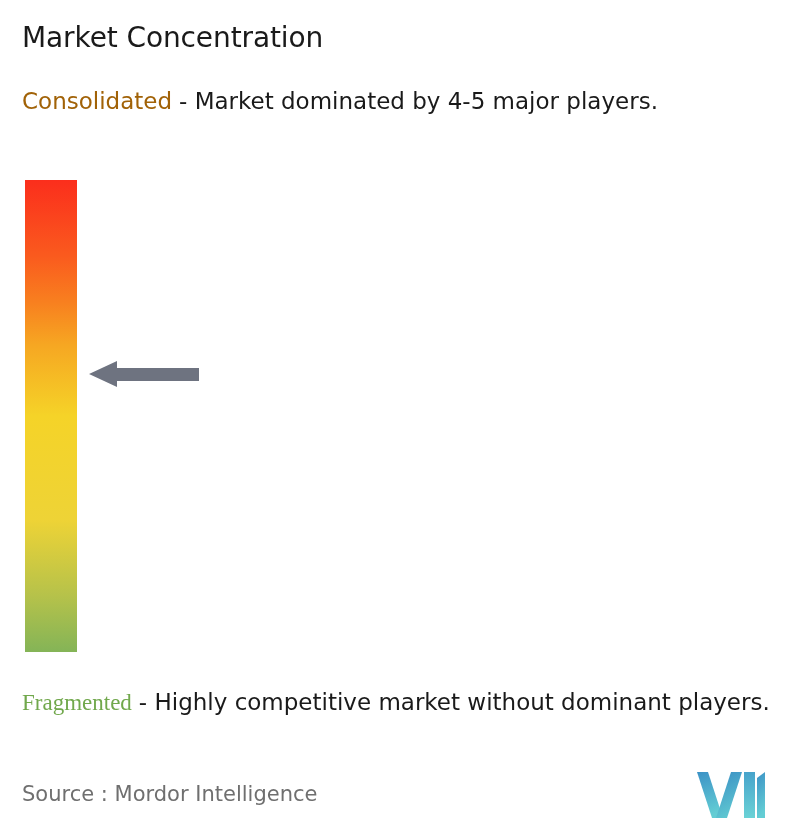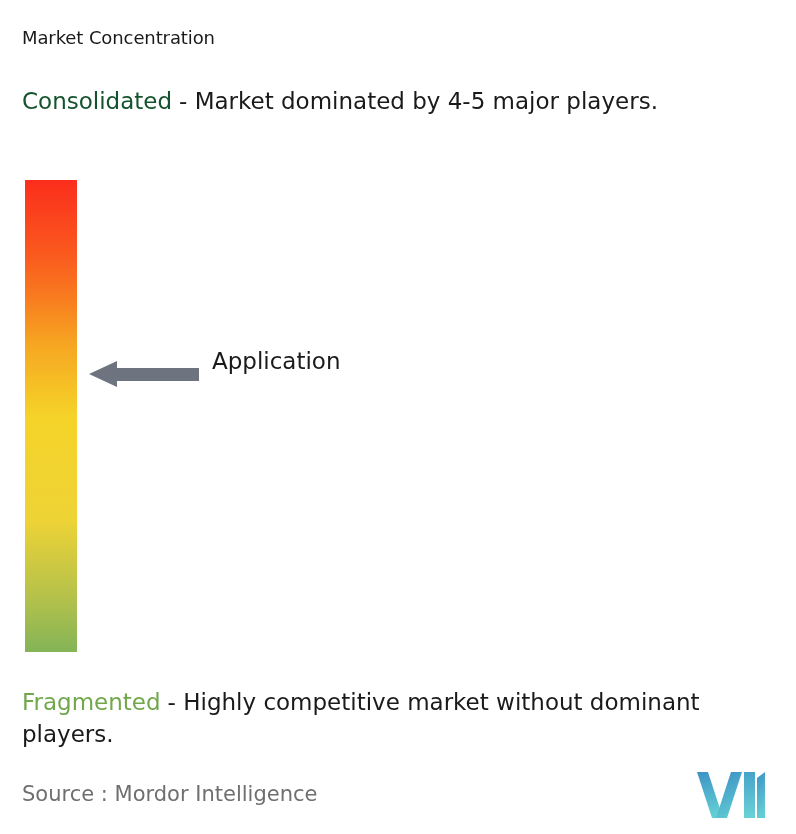--- a/index.html
+++ b/index.html
@@ -19,21 +19,21 @@
     position: relative;
     width: 796px;
     height: 834px;
   }
 
   
   .title {
     position: absolute;
     left: 22px;
     top: 21px;
-    font-size: 18px;
+    font-size: 28px;
     line-height: 34px;
     color: #1a1a1a;
     font-weight: 400;
     letter-spacing: -0.1px;
     white-space: nowrap;
   }
 
   
   .caption-top {
     position: absolute;
@@ -109,20 +109,21 @@
     left: 22px;
     top: 686px;
     width: 762px;
     font-size: 23px;
     line-height: 32px;
     color: #1a1a1a;
     font-weight: 400;
   }
   .kw-fragmented {
     color: #71a84c;
+    font-family: Liberation Serif, serif;
   }
 
   
   .footer-source {
     position: absolute;
     left: 22px;
     top: 780px;
     font-size: 21px;
     line-height: 28px;
     color: #6f6f6f;
@@ -138,33 +139,32 @@
   }
 </style>
 </head>
 <body>
 
 <div class="canvas">
 
   <div class="title" style="color: rgb(26, 26, 26);">Market Concentration</div>
 
   <div class="caption-top">
-    <span class="kw-consolidated" style="color: #14532d;">Consolidated</span><span class="kw-gap"></span><span>- Market dominated by 4-5 major players.</span>
+    <span class="kw-consolidated" style="color: #a16207;">Consolidated</span><span class="kw-gap"></span><span>- Market dominated by 4-5 major players.</span>
   </div>
 
   <div class="gradient-bar" style="background: linear-gradient(rgb(251, 46, 28) 0%, rgb(250, 90, 30) 16%, rgb(248, 128, 31) 26%, rgb(246, 167, 34) 35%, rgb(245, 211, 40) 50%, rgb(238, 211, 54) 72%, rgb(182, 194, 74) 88%, rgb(132, 180, 87) 100%);"></div>
 
   <div class="pointer-arrow" style="top: 359.52px;">
     <svg width="110" height="28" viewBox="0 0 110 28">
       <polygon points="0,14 28,1 28,8 110,8 110,21 28,21 28,27" fill="#6e7380"></polygon>
     </svg>
   </div>
 
   <div class="market-label" style="top: 342.52px;">
-    <span class="market-label-line">Application</span>
   </div>
 
   <div class="caption-bottom">
     <span class="kw-fragmented" style="color: rgb(113, 168, 76);">Fragmented</span><span class="kw-gap"></span><span>- Highly competitive market without dominant players.</span>
   </div>
 
   <div class="footer-source" style="color: rgb(111, 111, 111);">Source :  Mordor Intelligence</div>
 
   <div class="footer-logo">
     <svg width="68" height="46" viewBox="0 0 68 46">

